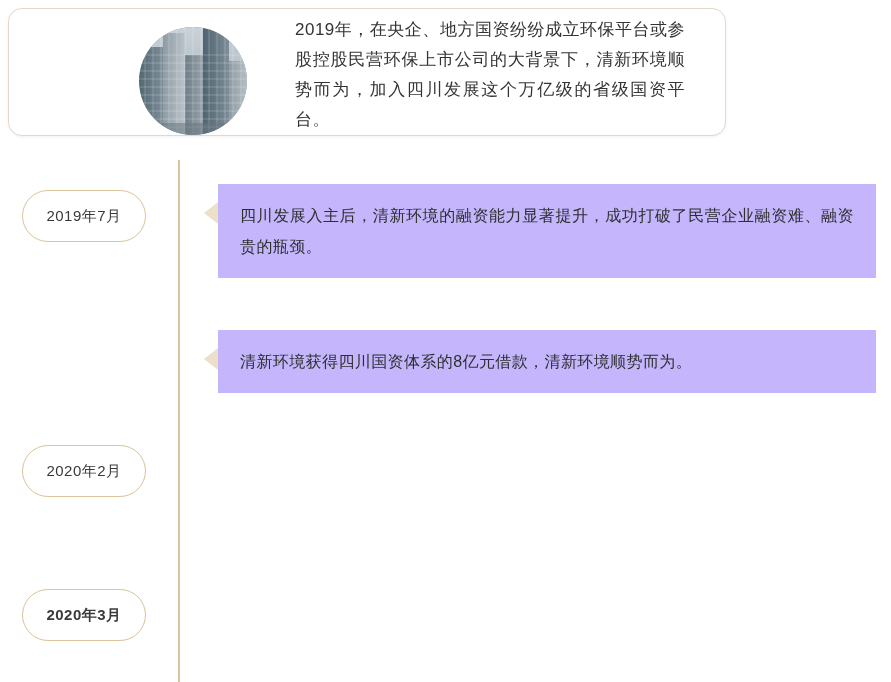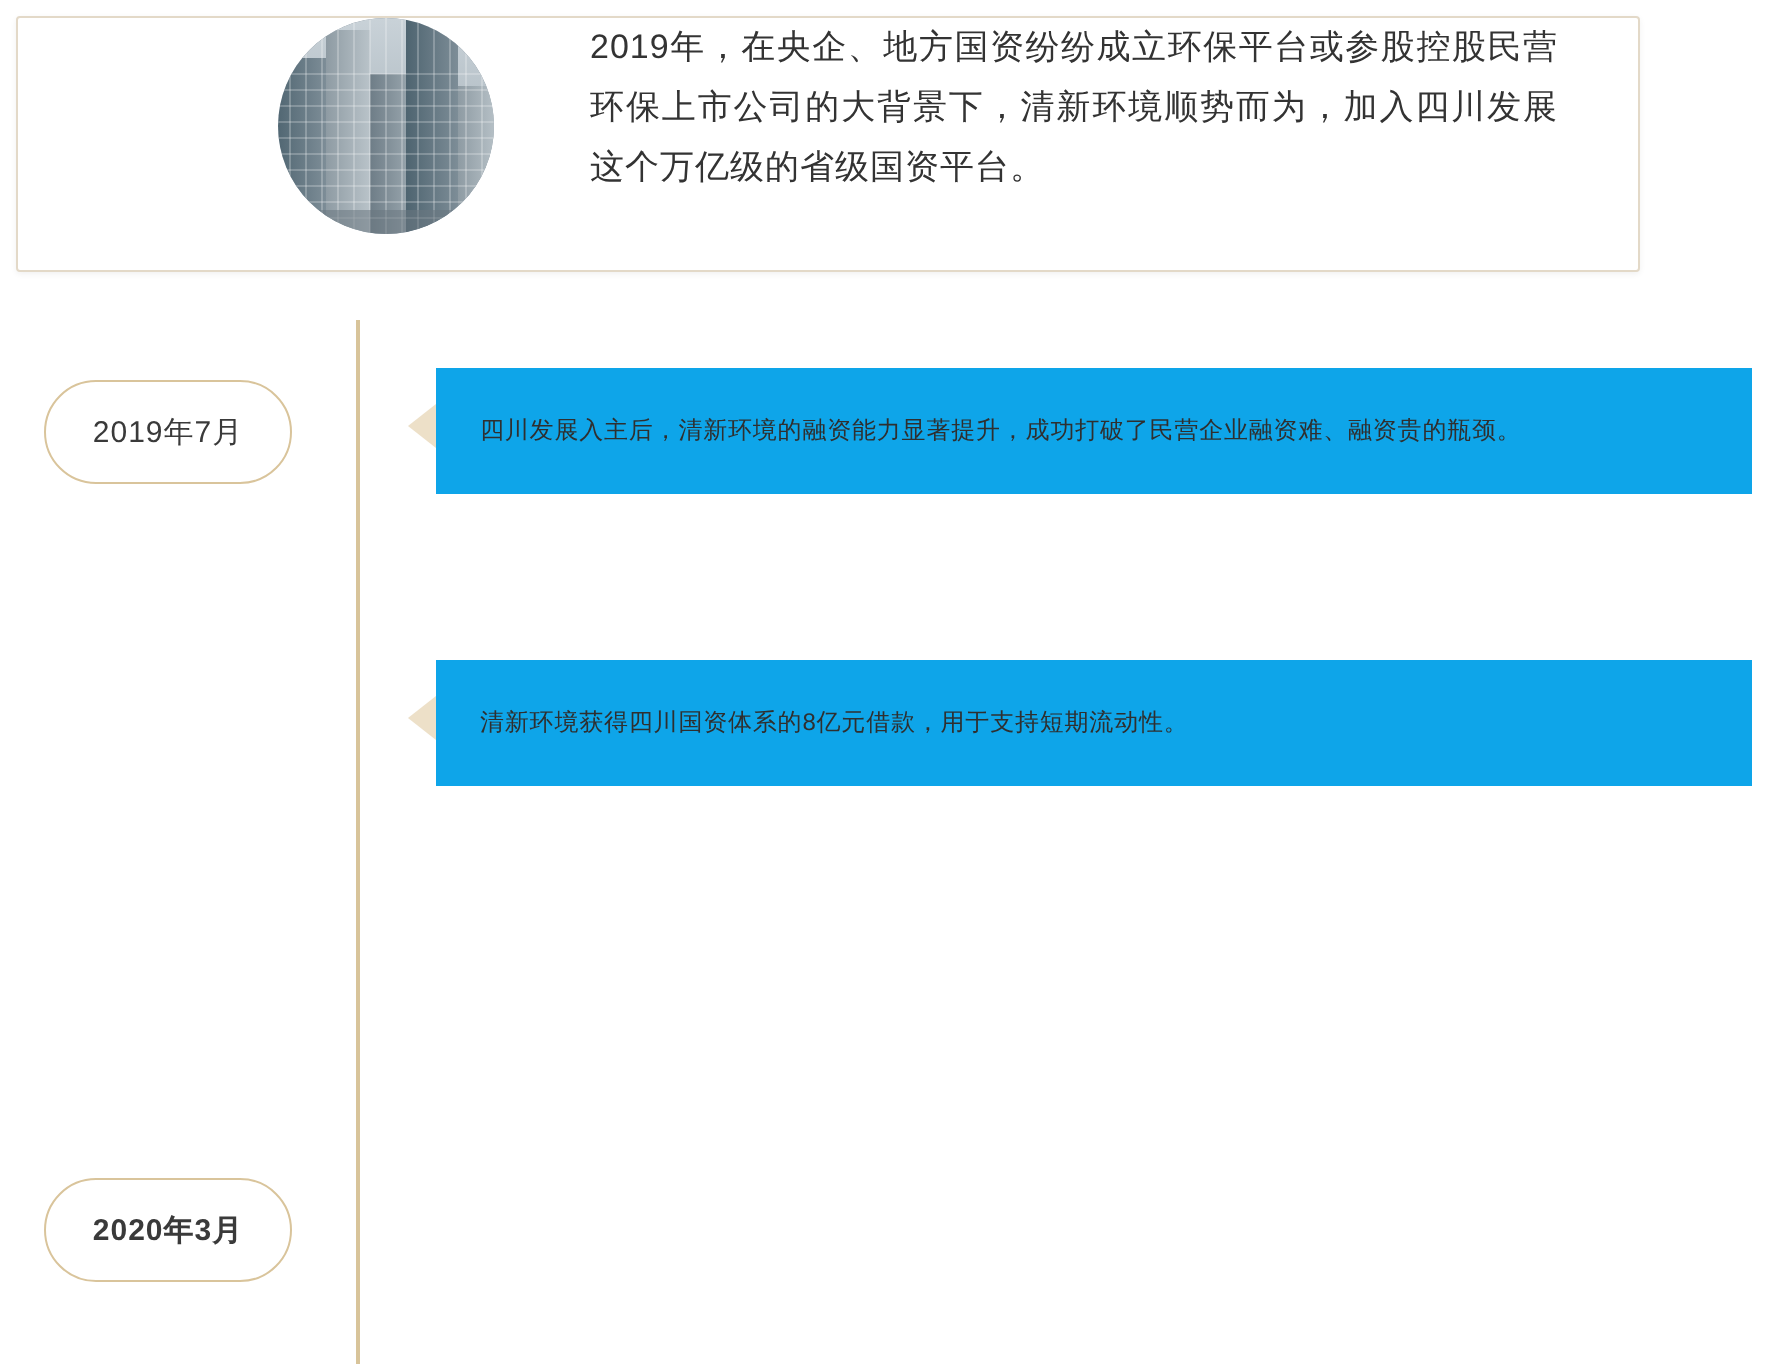--- a/index.html
+++ b/index.html
@@ -13,29 +13,29 @@
     font-family: "Liberation Sans", "DejaVu Sans", sans-serif;
     position: relative;
     overflow: hidden;
   }
 
   
   .header-card {
     position: absolute;
     left: 8px;
     top: 8px;
-    width: 812px;
+    width: 718px;
     height: 128px;
     box-sizing: border-box;
     background: #ffffff;
     border: 1px solid #e3d9c8;
-    border-radius: 2px;
+    border-radius: 14px;
     box-shadow: 0 1px 3px rgba(0,0,0,0.06);
     display: flex;
-    align-items: flex-start;
+    align-items: flex-end;
   }
   .header-photo-wrap {
     width: 108px;
     height: 108px;
     margin-left: 130px;
     flex: 0 0 auto;
     border-radius: 50%;
     overflow: hidden;
     position: relative;
     background: #8d9aa4;
@@ -85,23 +85,23 @@
     align-items: center;
     justify-content: center;
     letter-spacing: 0.5px;
   }
 
   .bubble {
     position: absolute;
     left: 218px;
     width: 658px;
     box-sizing: border-box;
-    background: #0ea5e9;
+    background: #c4b5fd;
     color: #2f2f2f;
-    font-size: 12px;
+    font-size: 16px;
     line-height: 31px;
     padding: 16px 22px 16px 22px;
     letter-spacing: 0.4px;
     text-align: justify;
     text-justify: inter-ideograph;
   }
   .bubble::before {
     content: "";
     position: absolute;
     left: -14px;
@@ -167,17 +167,18 @@
   </div>
   <div class="header-text">2019年，在央企、地方国资纷纷成立环保平台或参股控股民营环保上市公司的大背景下，清新环境顺势而为，加入四川发展这个万亿级的省级国资平台。</div>
 </div>
 
 <div class="timeline">
   <div class="axis"></div>
 
   <div class="pill" id="pill-0">2019年7月</div>
   <div class="bubble" id="bubble-0">四川发展入主后，清新环境的融资能力显著提升，成功打破了民营企业融资难、融资贵的瓶颈。</div>
 
-  <div class="bubble" id="bubble-1">清新环境获得四川国资体系的8亿元借款，用于支持短期流动性。</div>
+  <div class="bubble" id="bubble-1">清新环境获得四川国资体系的8亿元借款，清新环境顺势而为。</div>
 
+  <div class="pill" id="pill-2">2020年2月</div>
 
   <div class="pill" id="pill-3">2020年3月</div>
 </div>
 
 </body></html>

